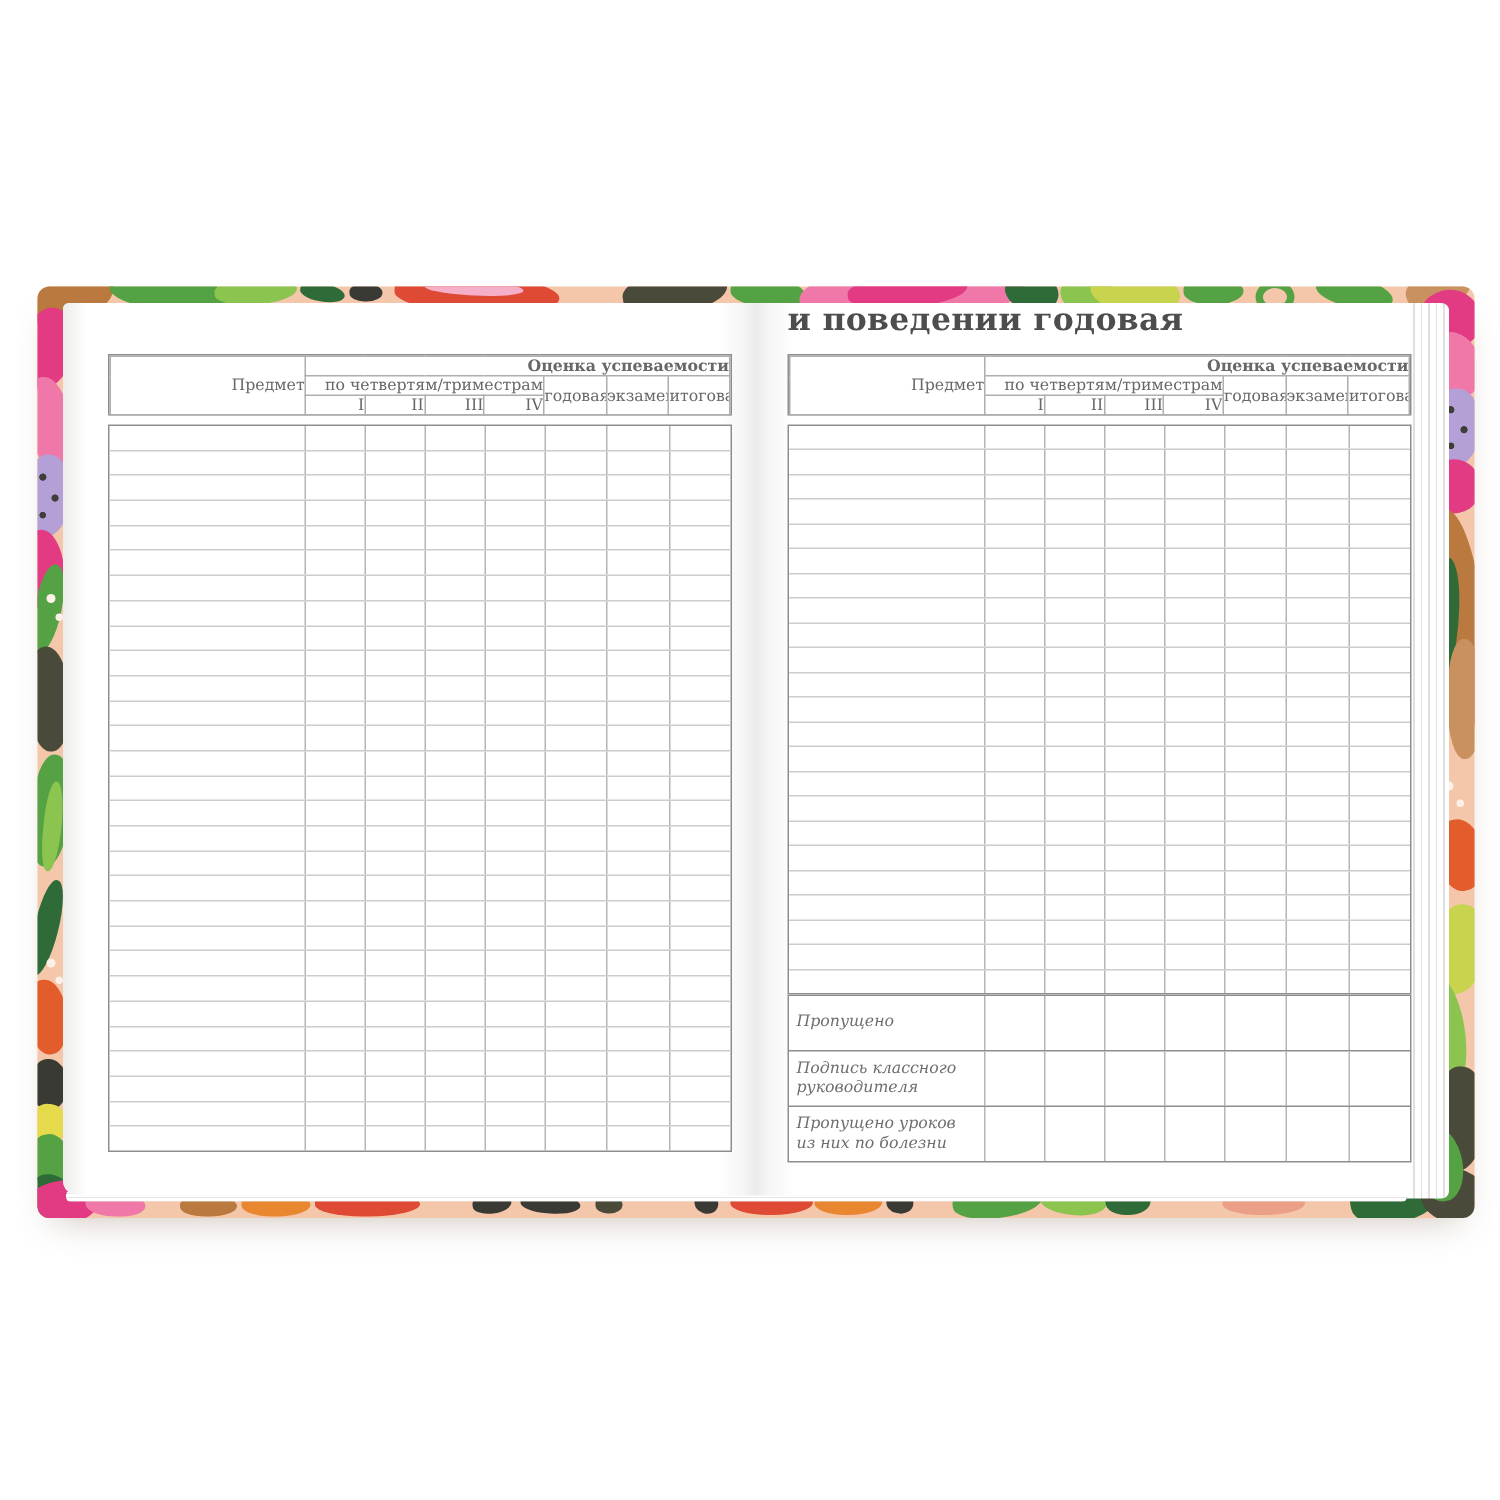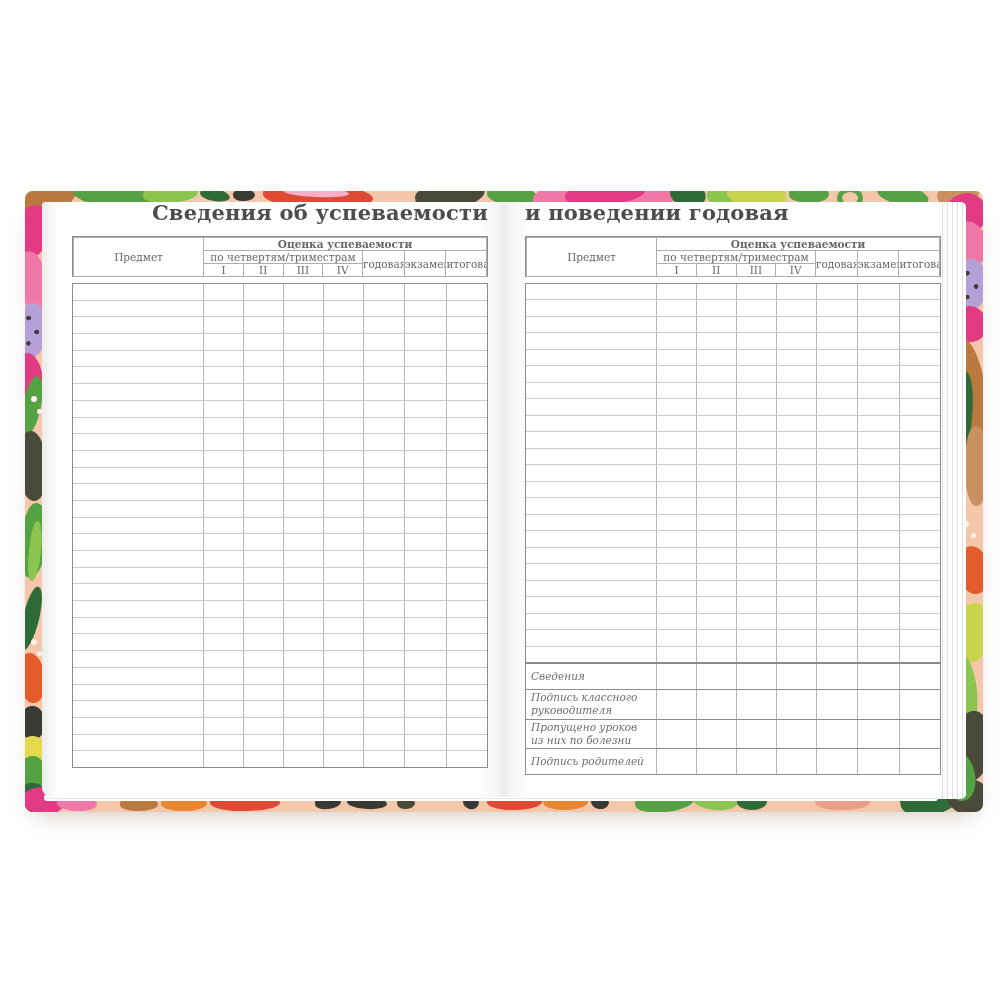--- a/index.html
+++ b/index.html
@@ -47,21 +47,21 @@
   .page-title { position:absolute; top:200px; height:26px; font-size:21px; font-weight:bold;
       color:#4d4d4d; letter-spacing:.2px; white-space:nowrap; }
   .title-left  { left:72px;  width:416px; text-align:right; }
   .title-right { left:525px; width:416px; text-align:left; }
 
   
   .head-wrap { position:absolute; top:236px; height:41px; border:1.5px solid #8d8d8d; background:#fff; }
   .head-left  { left:72px;  width:416px; }
   .head-right { left:525px; width:416px; }
   table.head { width:100%; height:100%; border-collapse:collapse; table-layout:fixed; }
-  table.head td { border:1px solid #aeaeae; text-align:center; vertical-align:middle;
+  table.head td { border:1px solid #aeaeae; text-align:right; vertical-align:middle;
       font-size:10.5px; color:#676767; padding:0; overflow:hidden; white-space:nowrap; }
   table.head tr { height:13px; }
   td.subj { font-size:11.5px; }
   td.grades-hdr { font-weight:bold; color:#5e5e5e; }
 
   
   .body-grid { position:absolute; top:283px; border:1.5px solid #8d8d8d; background:#fff;
       display:flex; flex-direction:column; }
   .body-left  { left:72px;  width:416px; height:485px; }
   .body-right { left:525px; width:416px; height:380px; }
@@ -162,21 +162,20 @@
       <span class="sh c-olive" style="left:930px;top:520px;width:36px;height:70px;transform:rotate(5deg)"></span>
       <span class="sh c-green" style="left:920px;top:560px;width:30px;height:50px;transform:rotate(-10deg)"></span>
     </div>
   </div>
 
   <div class="page-stack-right"></div>
   <div class="page-stack-bottom"></div>
   <div class="page"></div>
   <div class="gutter"></div>
 
-  <div class="page-title title-left">Сведения об успеваемости</div>
   <div class="page-title title-right">и поведении годовая</div>
 
   <div class="head-wrap head-left">
     <table class="head">
       <colgroup>
           <col style="width:31.5%">
           <col style="width:9.62%">
           <col style="width:9.62%">
           <col style="width:9.62%">
           <col style="width:9.62%">
@@ -759,21 +758,21 @@
         <div class="grid-cell col4"></div>
         <div class="grid-cell col5"></div>
         <div class="grid-cell col6"></div>
         <div class="grid-cell col7"></div>
       </div>
     </div>
 
   <div class="behavior-grid">
       <div class="grid-row brow brow-short">
         <div class="grid-cell col0 blabel">
-          <div>Сведения</div>
+          <div>Пропущено</div>
         </div>
         <div class="grid-cell col1"></div>
         <div class="grid-cell col2"></div>
         <div class="grid-cell col3"></div>
         <div class="grid-cell col4"></div>
         <div class="grid-cell col5"></div>
         <div class="grid-cell col6"></div>
         <div class="grid-cell col7"></div>
       </div>
       <div class="grid-row brow brow-tall">
@@ -795,27 +794,15 @@
           <div>из них по болезни</div>
         </div>
         <div class="grid-cell col1"></div>
         <div class="grid-cell col2"></div>
         <div class="grid-cell col3"></div>
         <div class="grid-cell col4"></div>
         <div class="grid-cell col5"></div>
         <div class="grid-cell col6"></div>
         <div class="grid-cell col7"></div>
       </div>
-      <div class="grid-row brow brow-short">
-        <div class="grid-cell col0 blabel">
-          <div>Подпись родителей</div>
-        </div>
-        <div class="grid-cell col1"></div>
-        <div class="grid-cell col2"></div>
-        <div class="grid-cell col3"></div>
-        <div class="grid-cell col4"></div>
-        <div class="grid-cell col5"></div>
-        <div class="grid-cell col6"></div>
-        <div class="grid-cell col7"></div>
-      </div>
     </div>
 
 </div>
 
 </body></html>

